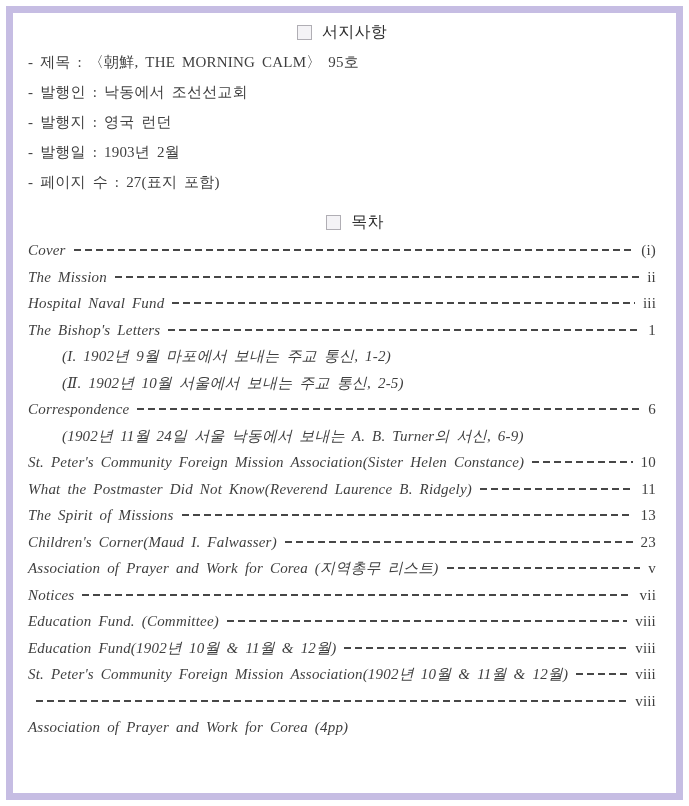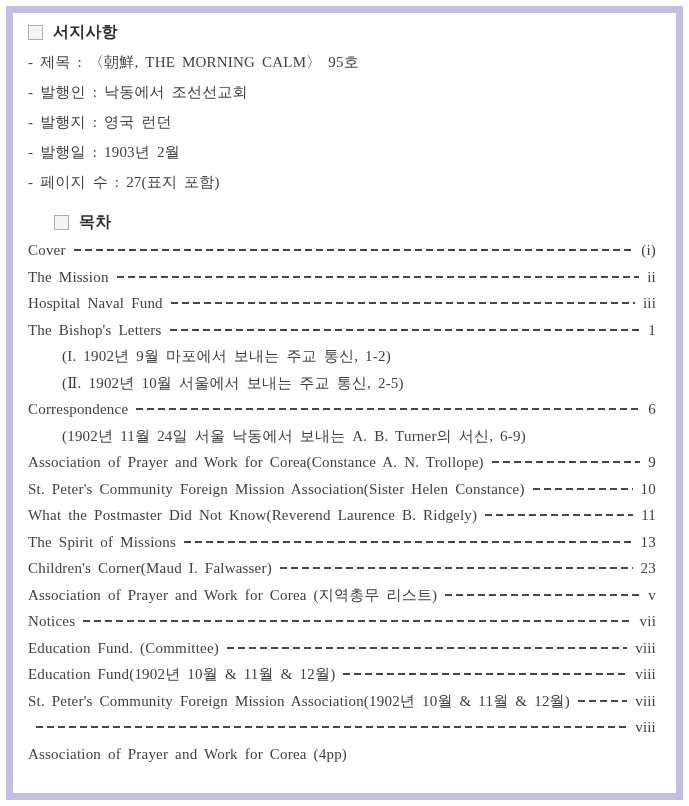--- a/index.html
+++ b/index.html
@@ -26,23 +26,24 @@
   .content {
     padding: 4px 20px 4px 15px;
     font-size: 15px;
     letter-spacing: 0.2px;
     word-spacing: 3px;
   }
   .sec-header {
     display: flex;
     align-items: center;
     line-height: 30px;
-    font-weight: bold;
+    font-weight: normal;
     font-size: 16px;
     color: #2e2e2e;
+    justify-content: center;
   }
   .checkbox {
     display: inline-block;
     width: 13px;
     height: 13px;
     border: 1px solid #b0aeb4;
     background: #f4f3f6;
     margin-right: 10px;
     flex: 0 0 auto;
   }
@@ -56,20 +57,21 @@
   }
   .toc-row {
     display: flex;
     align-items: baseline;
     line-height: 26.5px;
     height: 26.5px;
     white-space: nowrap;
   }
   .toc-row .toc-title {
     flex: 0 0 auto;
+    font-style: italic;
   }
   .toc-row .leader {
     flex: 1 1 auto;
     align-self: center;
     height: 2px;
     margin: 0 8px;
     background: repeating-linear-gradient(90deg,
       #474747 0px, #474747 7px,
       transparent 7px, transparent 11px);
     min-width: 0;
@@ -140,25 +142,20 @@
             <div class="toc-row">
     <span class="toc-title">Correspondence</span>
     <span class="leader"></span>
     <span class="toc-page">6</span>
   </div>
             <div class="toc-row no-leader indent">
     <span class="toc-title">(1902년 11월 24일 서울 낙동에서 보내는 A. B. Turner의 서신, 6-9)</span>
 
   </div>
             <div class="toc-row">
-    <span class="toc-title">Association of Prayer and Work for Corea(Constance A. N. Trollope)</span>
-    <span class="leader"></span>
-    <span class="toc-page">9</span>
-  </div>
-            <div class="toc-row">
     <span class="toc-title">St. Peter's Community Foreign Mission Association(Sister Helen Constance)</span>
     <span class="leader"></span>
     <span class="toc-page">10</span>
   </div>
             <div class="toc-row">
     <span class="toc-title">What the Postmaster Did Not Know(Reverend Laurence B. Ridgely)</span>
     <span class="leader"></span>
     <span class="toc-page">11</span>
   </div>
             <div class="toc-row">

